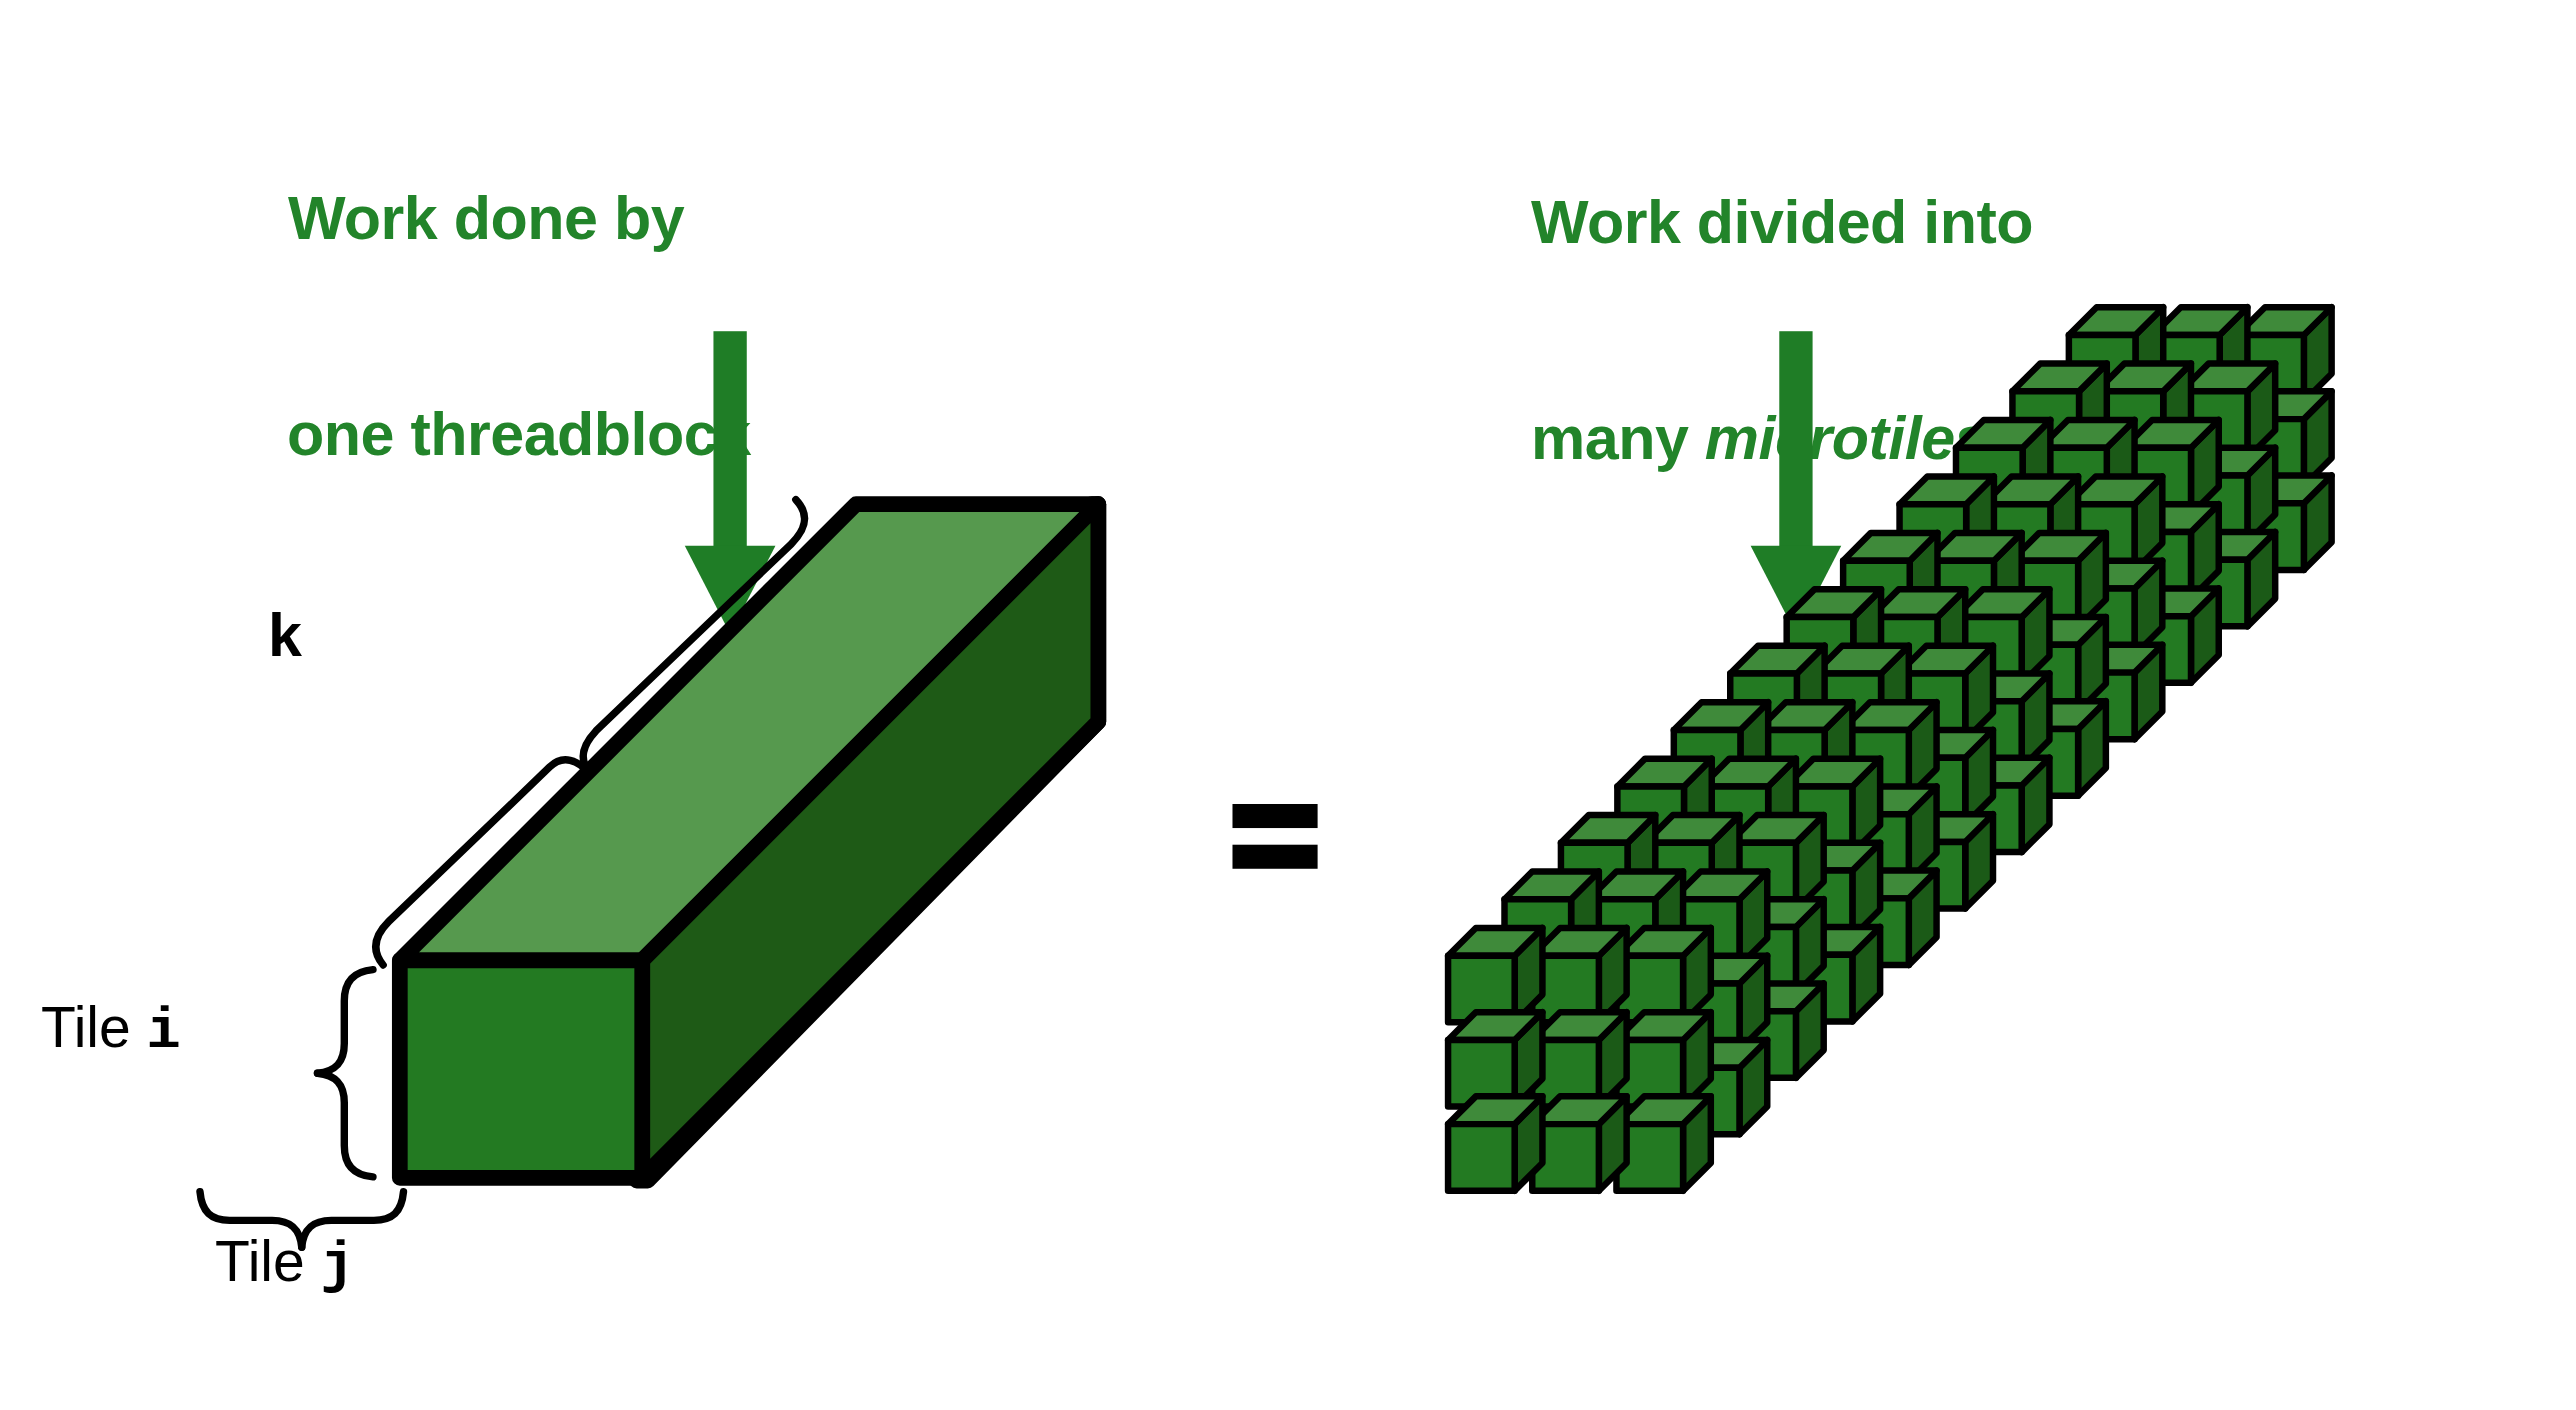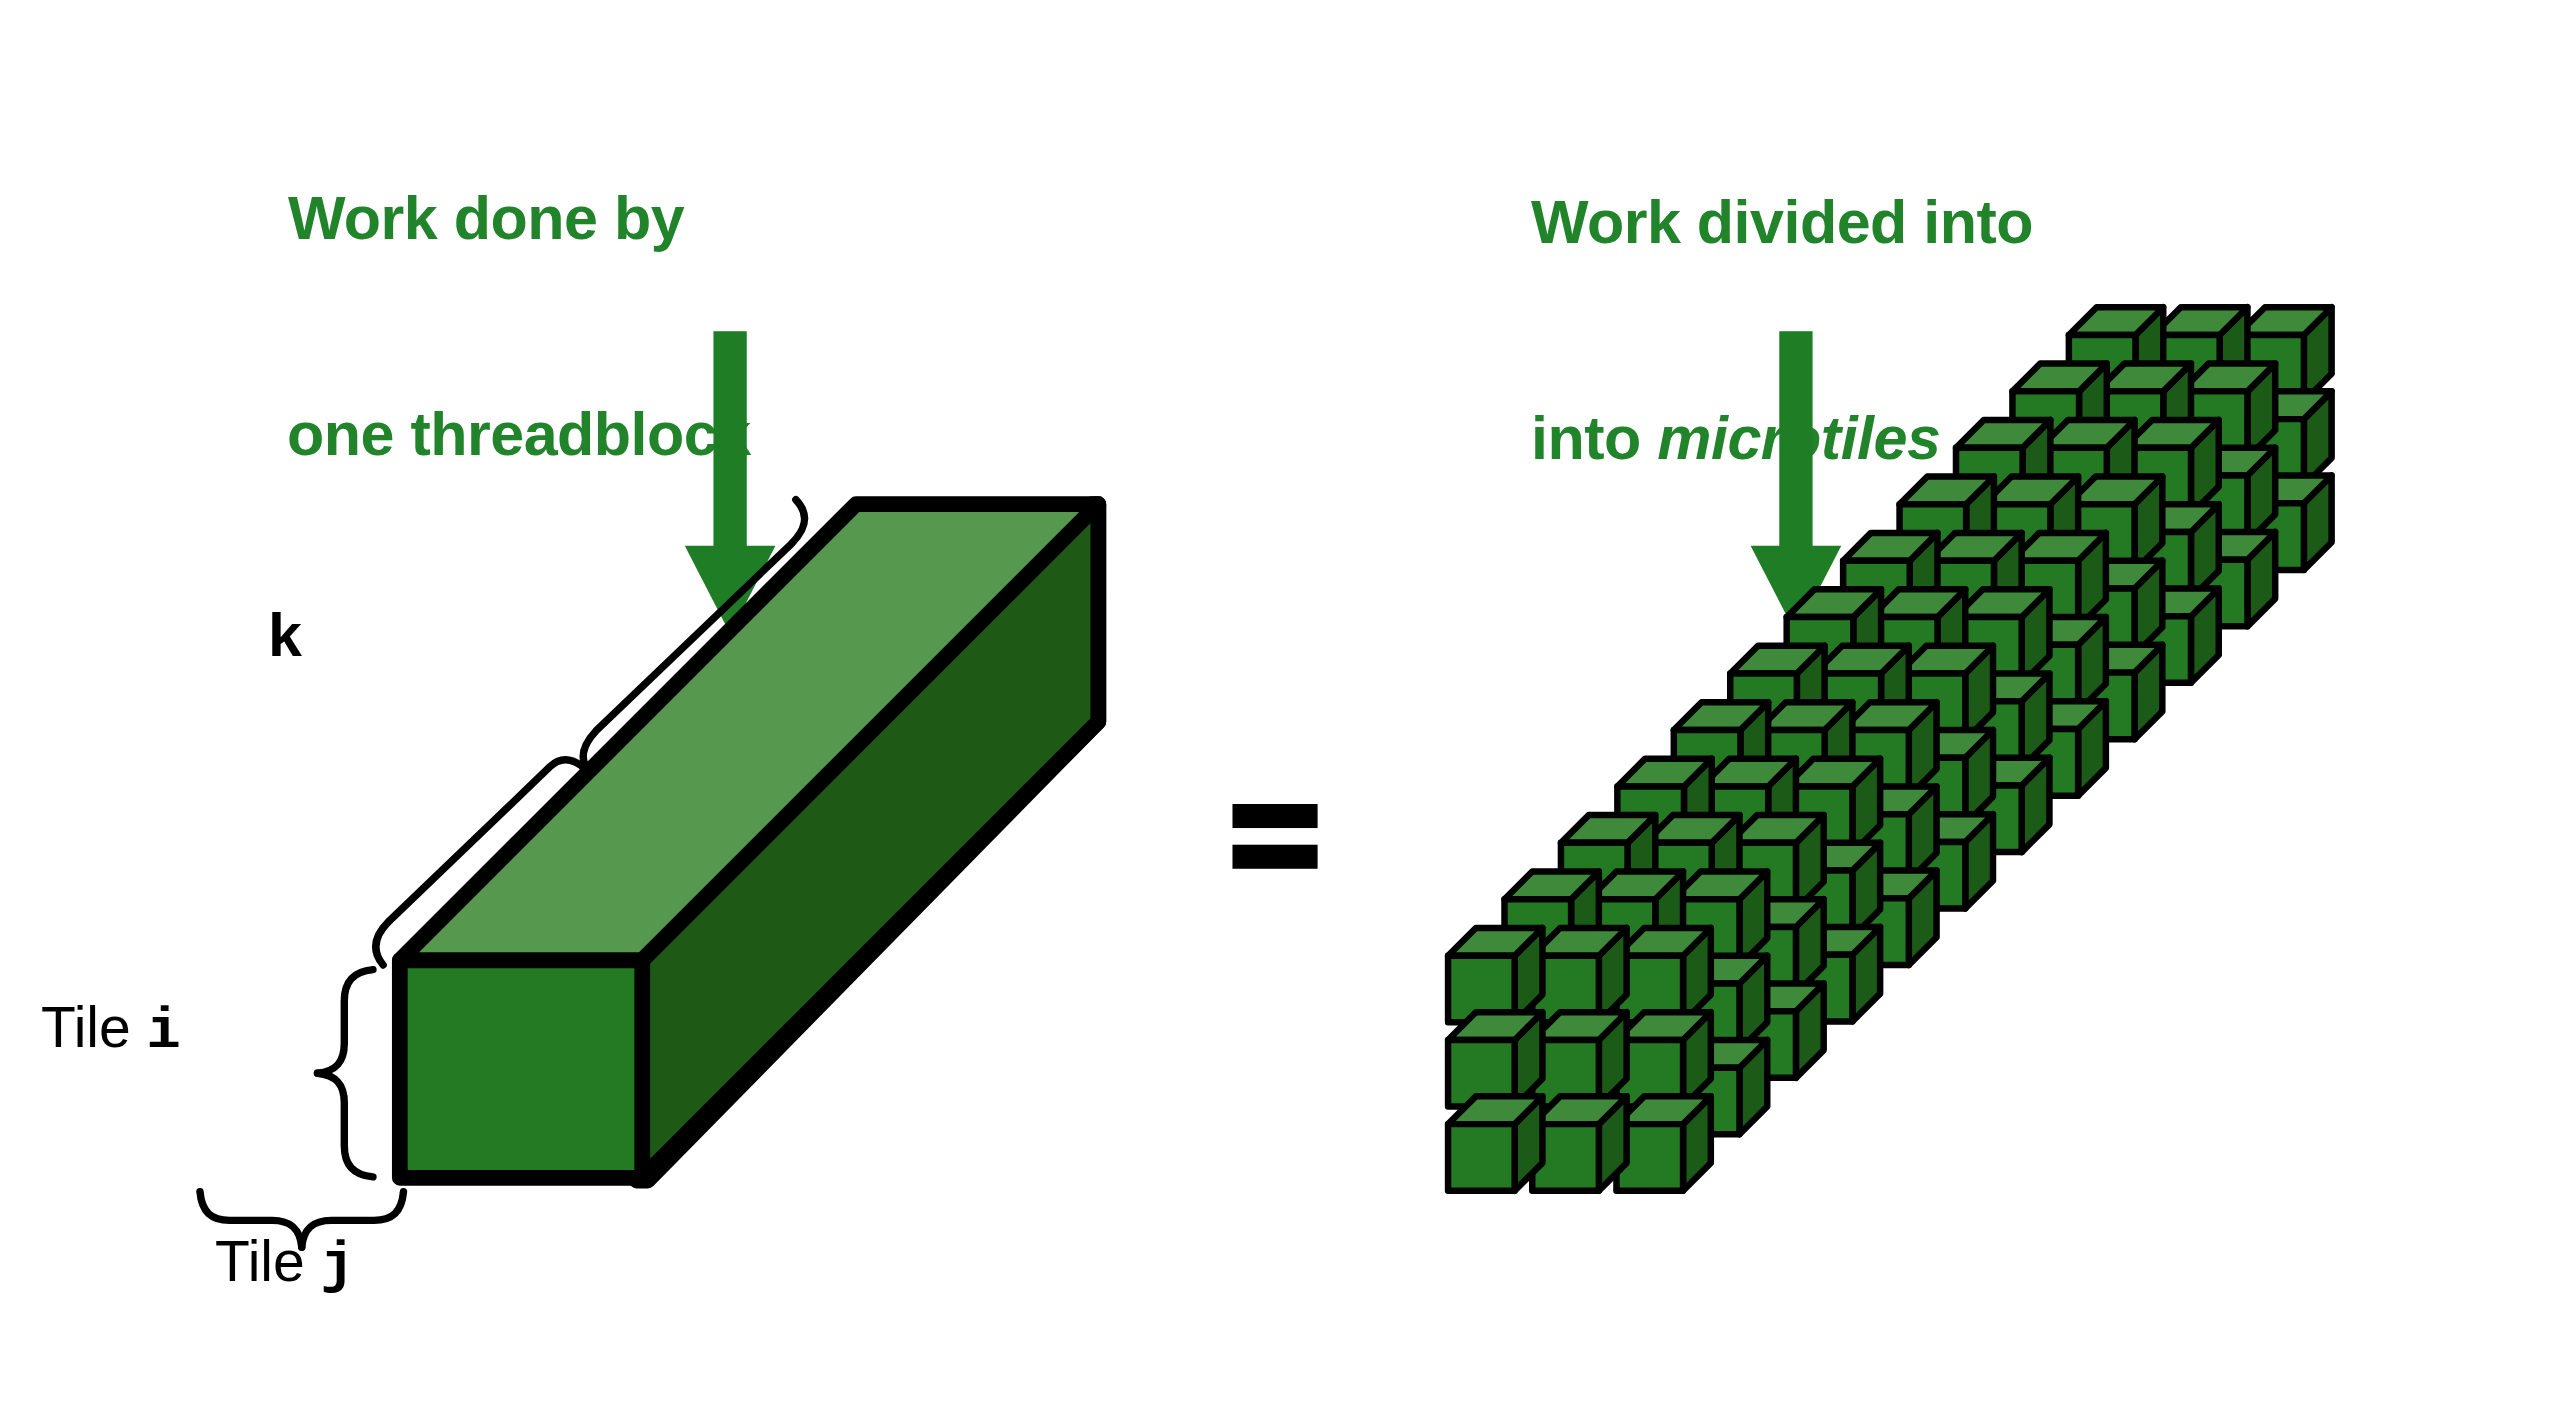--- a/index.html
+++ b/index.html
@@ -68,21 +68,21 @@
 
 <div id="stage">
 
   <div class="heading" id="heading-left">
     <div>Work done by</div>
     <div>one threadblock</div>
   </div>
 
   <div class="heading" id="heading-right">
     <div>Work divided into</div>
-    <div><span>into </span><span class="ital">microtiles</span></div>
+    <div><span>many </span><span class="ital">microtiles</span></div>
   </div>
 
   <svg class="layer" viewBox="0 0 2784 1524">
 
     <g>
       <rect x="771" y="358" width="36" height="243" fill="#1f7d26"></rect>
       <polygon points="740,590 838,590 789,685" fill="#1f7d26"></polygon>
     </g>
 
     <g>

